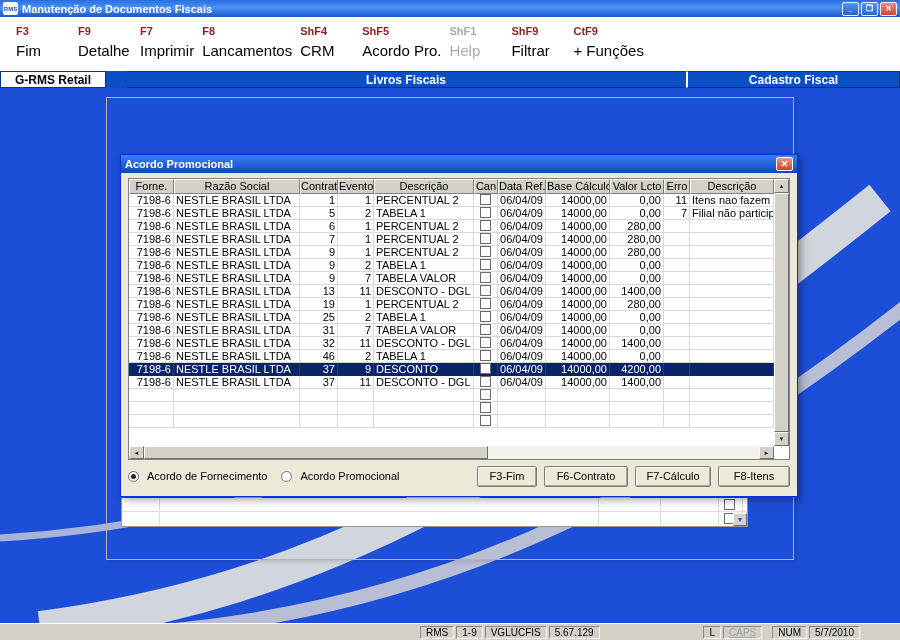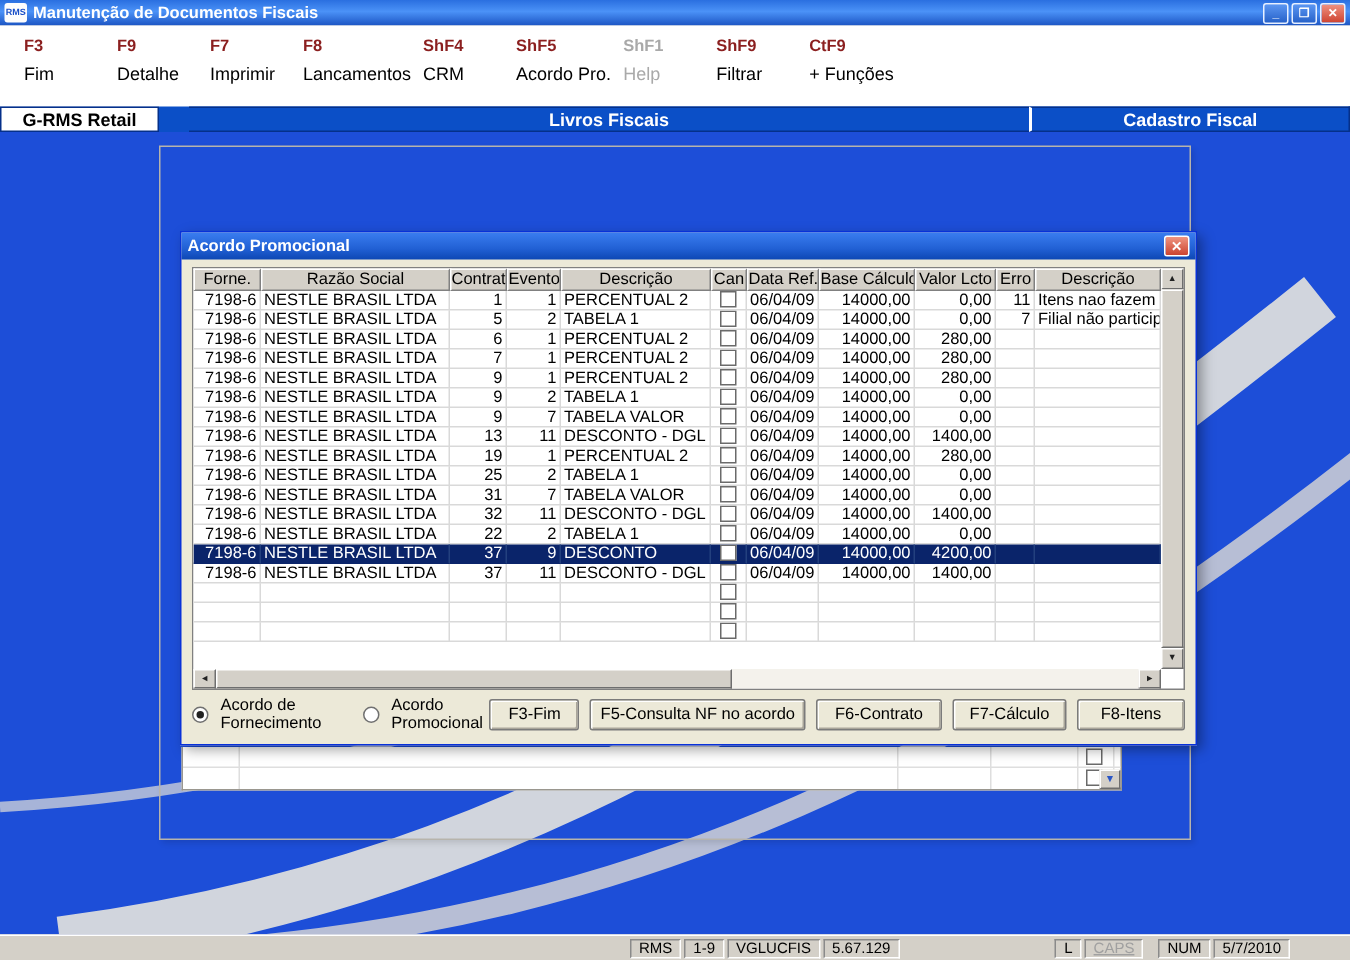--- a/index.html
+++ b/index.html
@@ -32,21 +32,21 @@
   }
   .winbtn.close{background:linear-gradient(180deg,#ee9180,#cf4431);}
   
   .toolbar{
     height:53px;background:#ffffff;
     display:flex;align-items:flex-start;
     padding:8px 0 0 16px;
   }
   .tb-item{min-width:62px;padding-right:8px;cursor:pointer;}
   .tb-key{color:#8b1f1f;font-weight:bold;font-size:11px;}
-  .tb-label{color:#000;margin-top:5px;font-size:12px;}
+  .tb-label{color:#000;margin-top:5px;font-size:15px;}
   .tb-item.disabled .tb-key,.tb-item.disabled .tb-label{color:#a9a9a9;}
   
   .navbar{
     height:18px;display:flex;background:#0b4fc7;
     border-top:1px solid #fff;
   }
   .nav-left{
     width:106px;background:#ffffff;color:#000000;font-weight:bold;font-size:12px;
     text-align:center;line-height:16px;border:1px solid #05308a;cursor:pointer;
   }
@@ -441,21 +441,21 @@
               </div>
               <div class="cell a-c">06/04/09</div>
               <div class="cell a-r">14000,00</div>
               <div class="cell a-r">1400,00</div>
               <div class="cell a-r"></div>
               <div class="cell a-l"></div>
             </div>
             <div class="grow cols">
               <div class="cell a-r">7198-6</div>
               <div class="cell a-l">NESTLE BRASIL LTDA</div>
-              <div class="cell a-r">22</div>
+              <div class="cell a-r">46</div>
               <div class="cell a-r">2</div>
               <div class="cell a-l">TABELA 1</div>
               <div class="cell a-c">
                 <div class="cb"></div>
               </div>
               <div class="cell a-c">06/04/09</div>
               <div class="cell a-r">14000,00</div>
               <div class="cell a-r">0,00</div>
               <div class="cell a-r"></div>
               <div class="cell a-l"></div>
@@ -555,21 +555,20 @@
               <span class="rc on"></span>
               <span>Acordo de Fornecimento</span>
             </div>
             <div class="radio">
               <span class="rc"></span>
               <span>Acordo Promocional</span>
             </div>
           </div>
         <div class="btn-group">
             <button class="xbtn" style="min-width: 60px;">F3-Fim</button>
-            <button class="xbtn" style="min-width: 140px;">F5-Consulta NF no acordo</button>
             <button class="xbtn" style="min-width: 84px;">F6-Contrato</button>
             <button class="xbtn" style="min-width: 76px;">F7-Cálculo</button>
             <button class="xbtn" style="min-width: 72px;">F8-Itens</button>
           </div>
       </div>
     </div>
   </div>
 
 </div>
 

